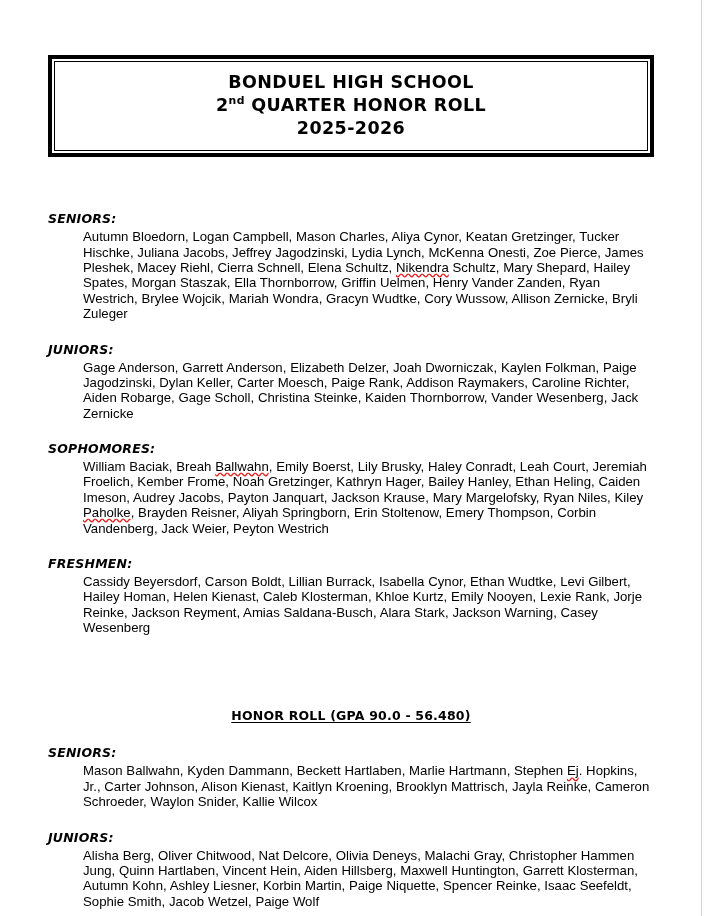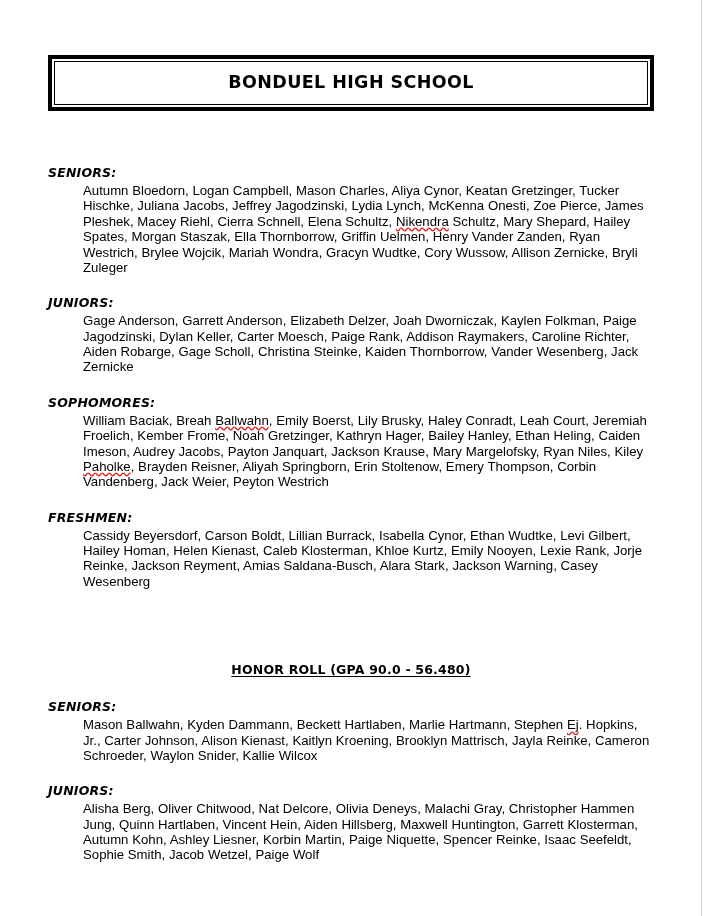--- a/index.html
+++ b/index.html
@@ -127,20 +127,22 @@
 </head>
 <body>
 
 <div id="page-sheet"></div>
 
 <div id="page-body">
 
   <div class="title-box-outer">
     <div class="title-box-inner">
       <div class="title-line">BONDUEL HIGH SCHOOL</div>
+      <div class="title-line"><span>2</span><sup>nd</sup><span> QUARTER HONOR ROLL</span></div>
+      <div class="title-line">2025-2026</div>
     </div>
   </div>
 
   <div id="sections-host">
       <div class="band band-high">
         <div class="grade-group first">
           <div class="grade-label">SENIORS:</div>
           <p class="names">Autumn Bloedorn, Logan Campbell, Mason Charles, Aliya Cynor, Keatan Gretzinger, Tucker Hischke, Juliana Jacobs, Jeffrey Jagodzinski, Lydia Lynch, McKenna Onesti, Zoe Pierce, James Pleshek, Macey Riehl, Cierra Schnell, Elena Schultz, <span class="sp">Nikendra</span> Schultz, Mary Shepard, Hailey Spates, Morgan Staszak, Ella Thornborrow, Griffin Uelmen, Henry Vander Zanden, Ryan Westrich, Brylee Wojcik, Mariah Wondra, Gracyn Wudtke, Cory Wussow, Allison Zernicke, Bryli Zuleger</p>
         </div>
         <div class="grade-group">

